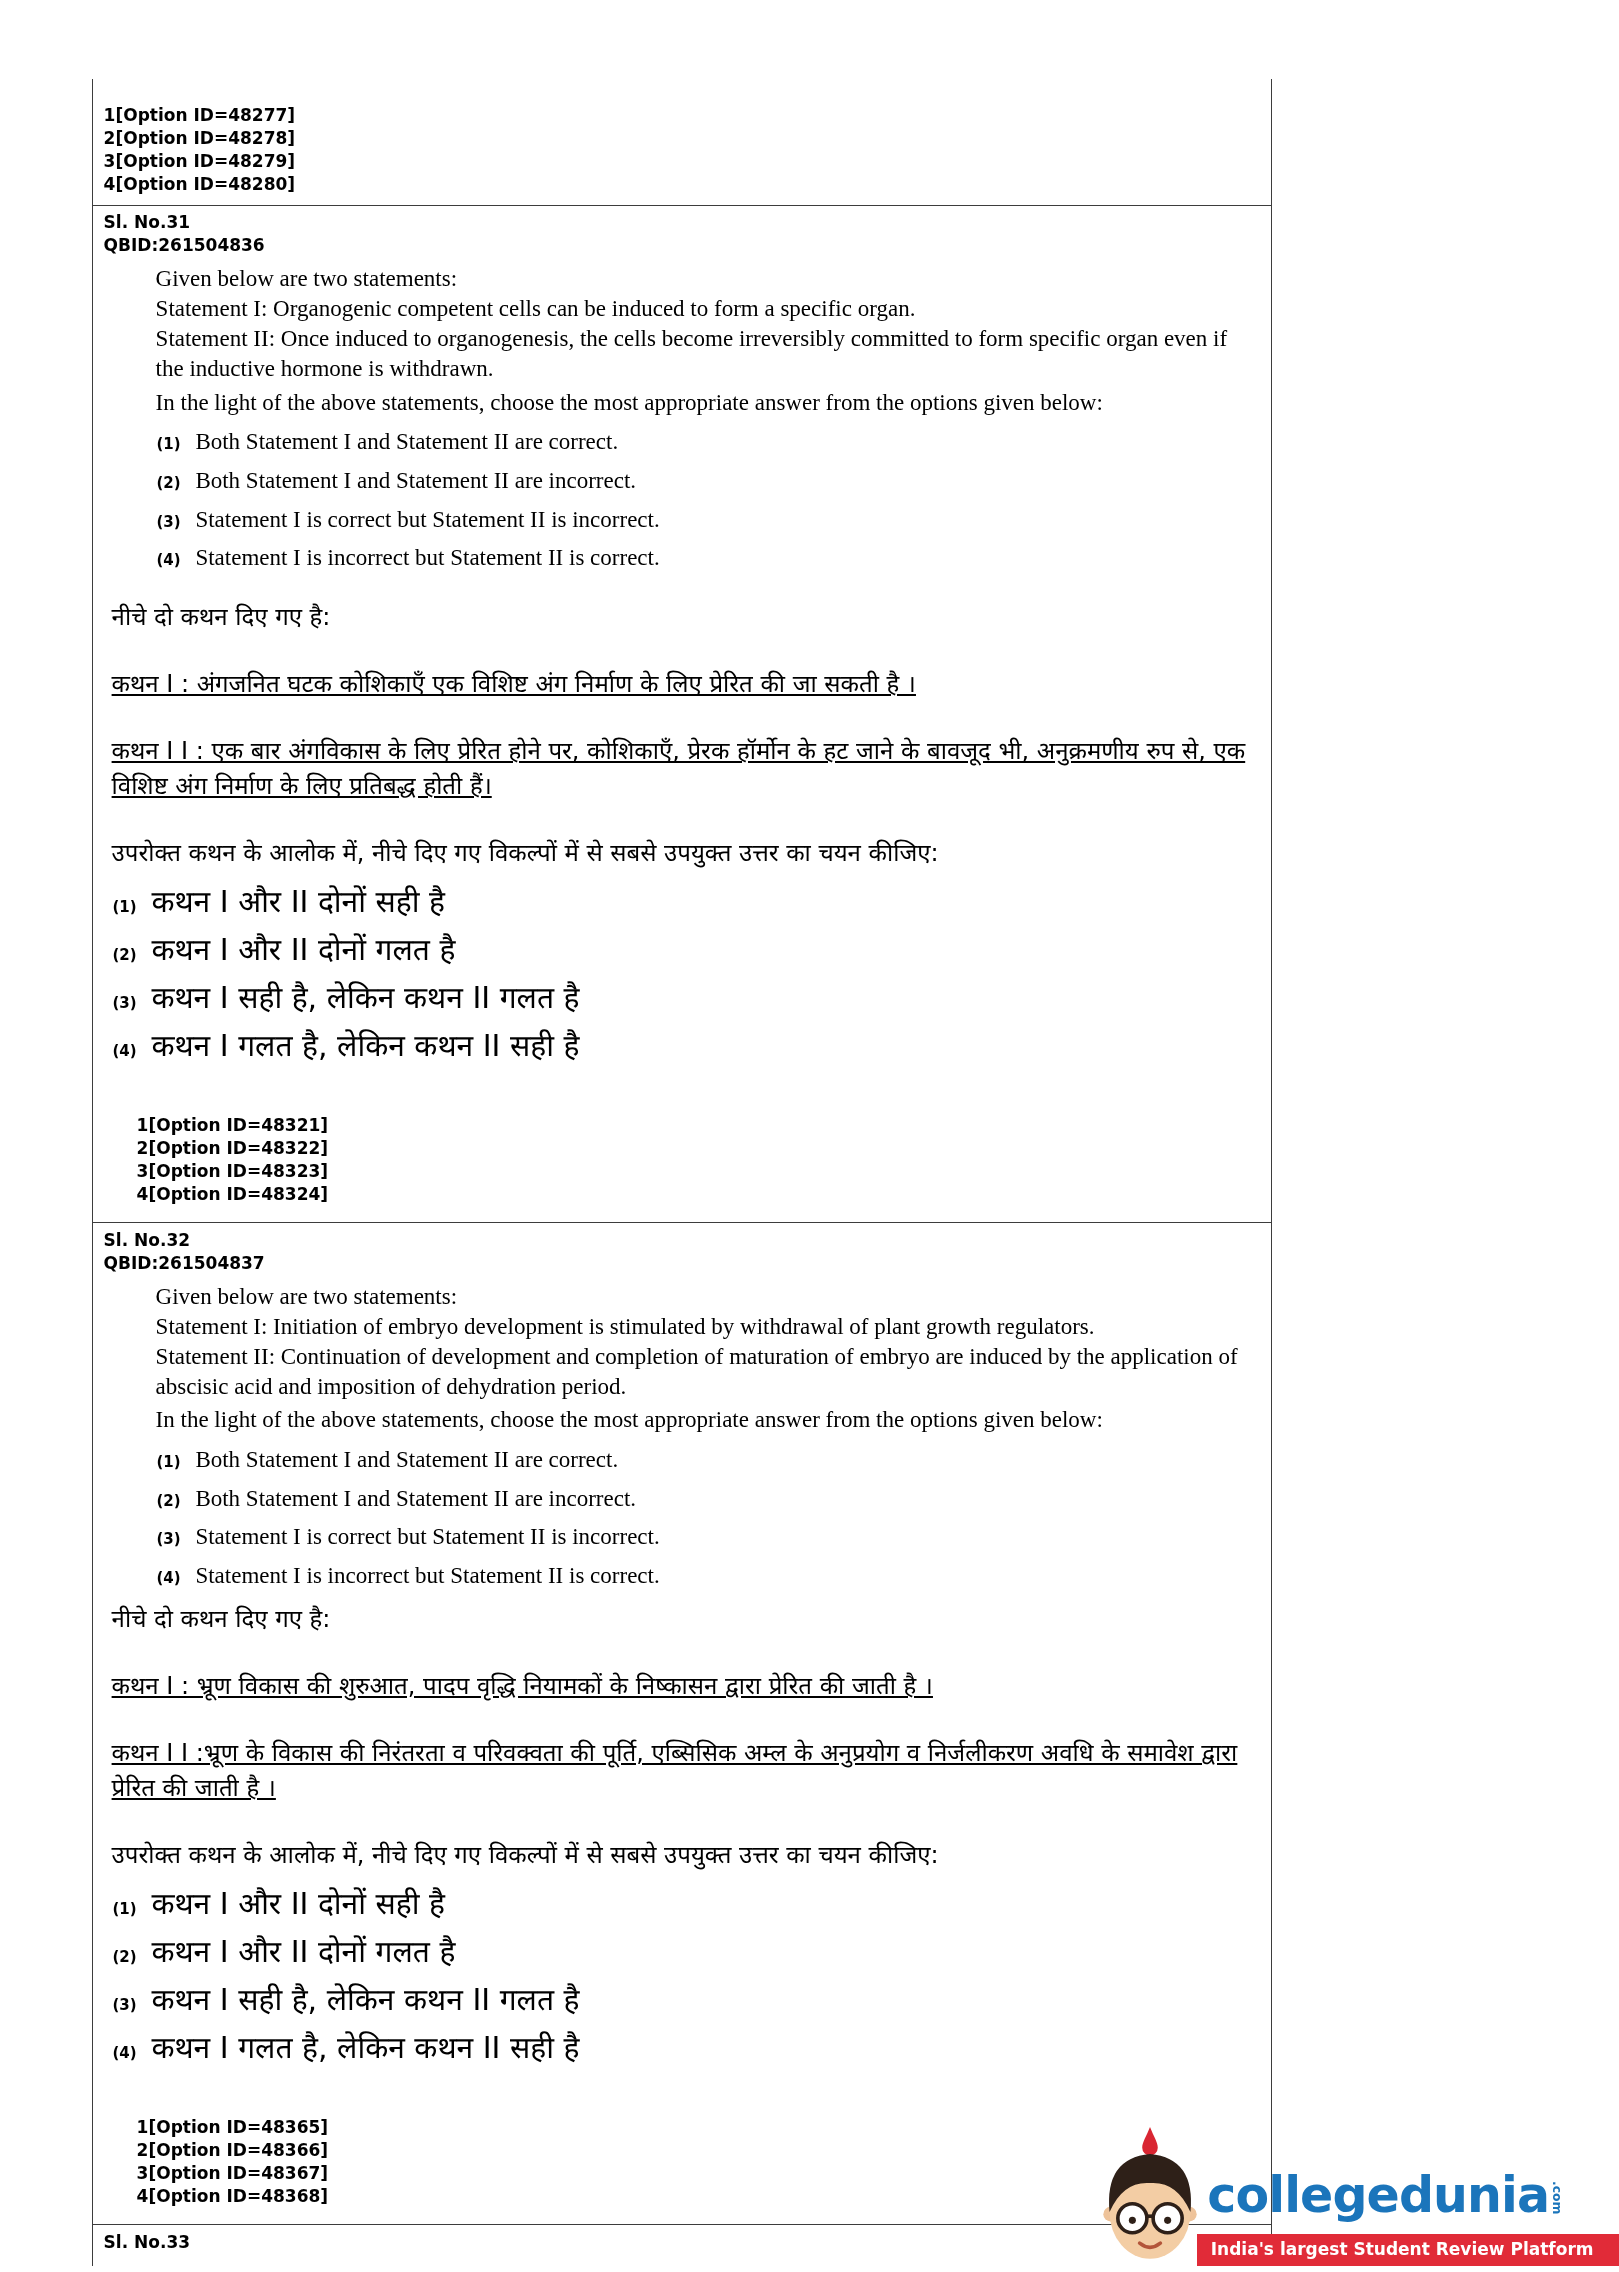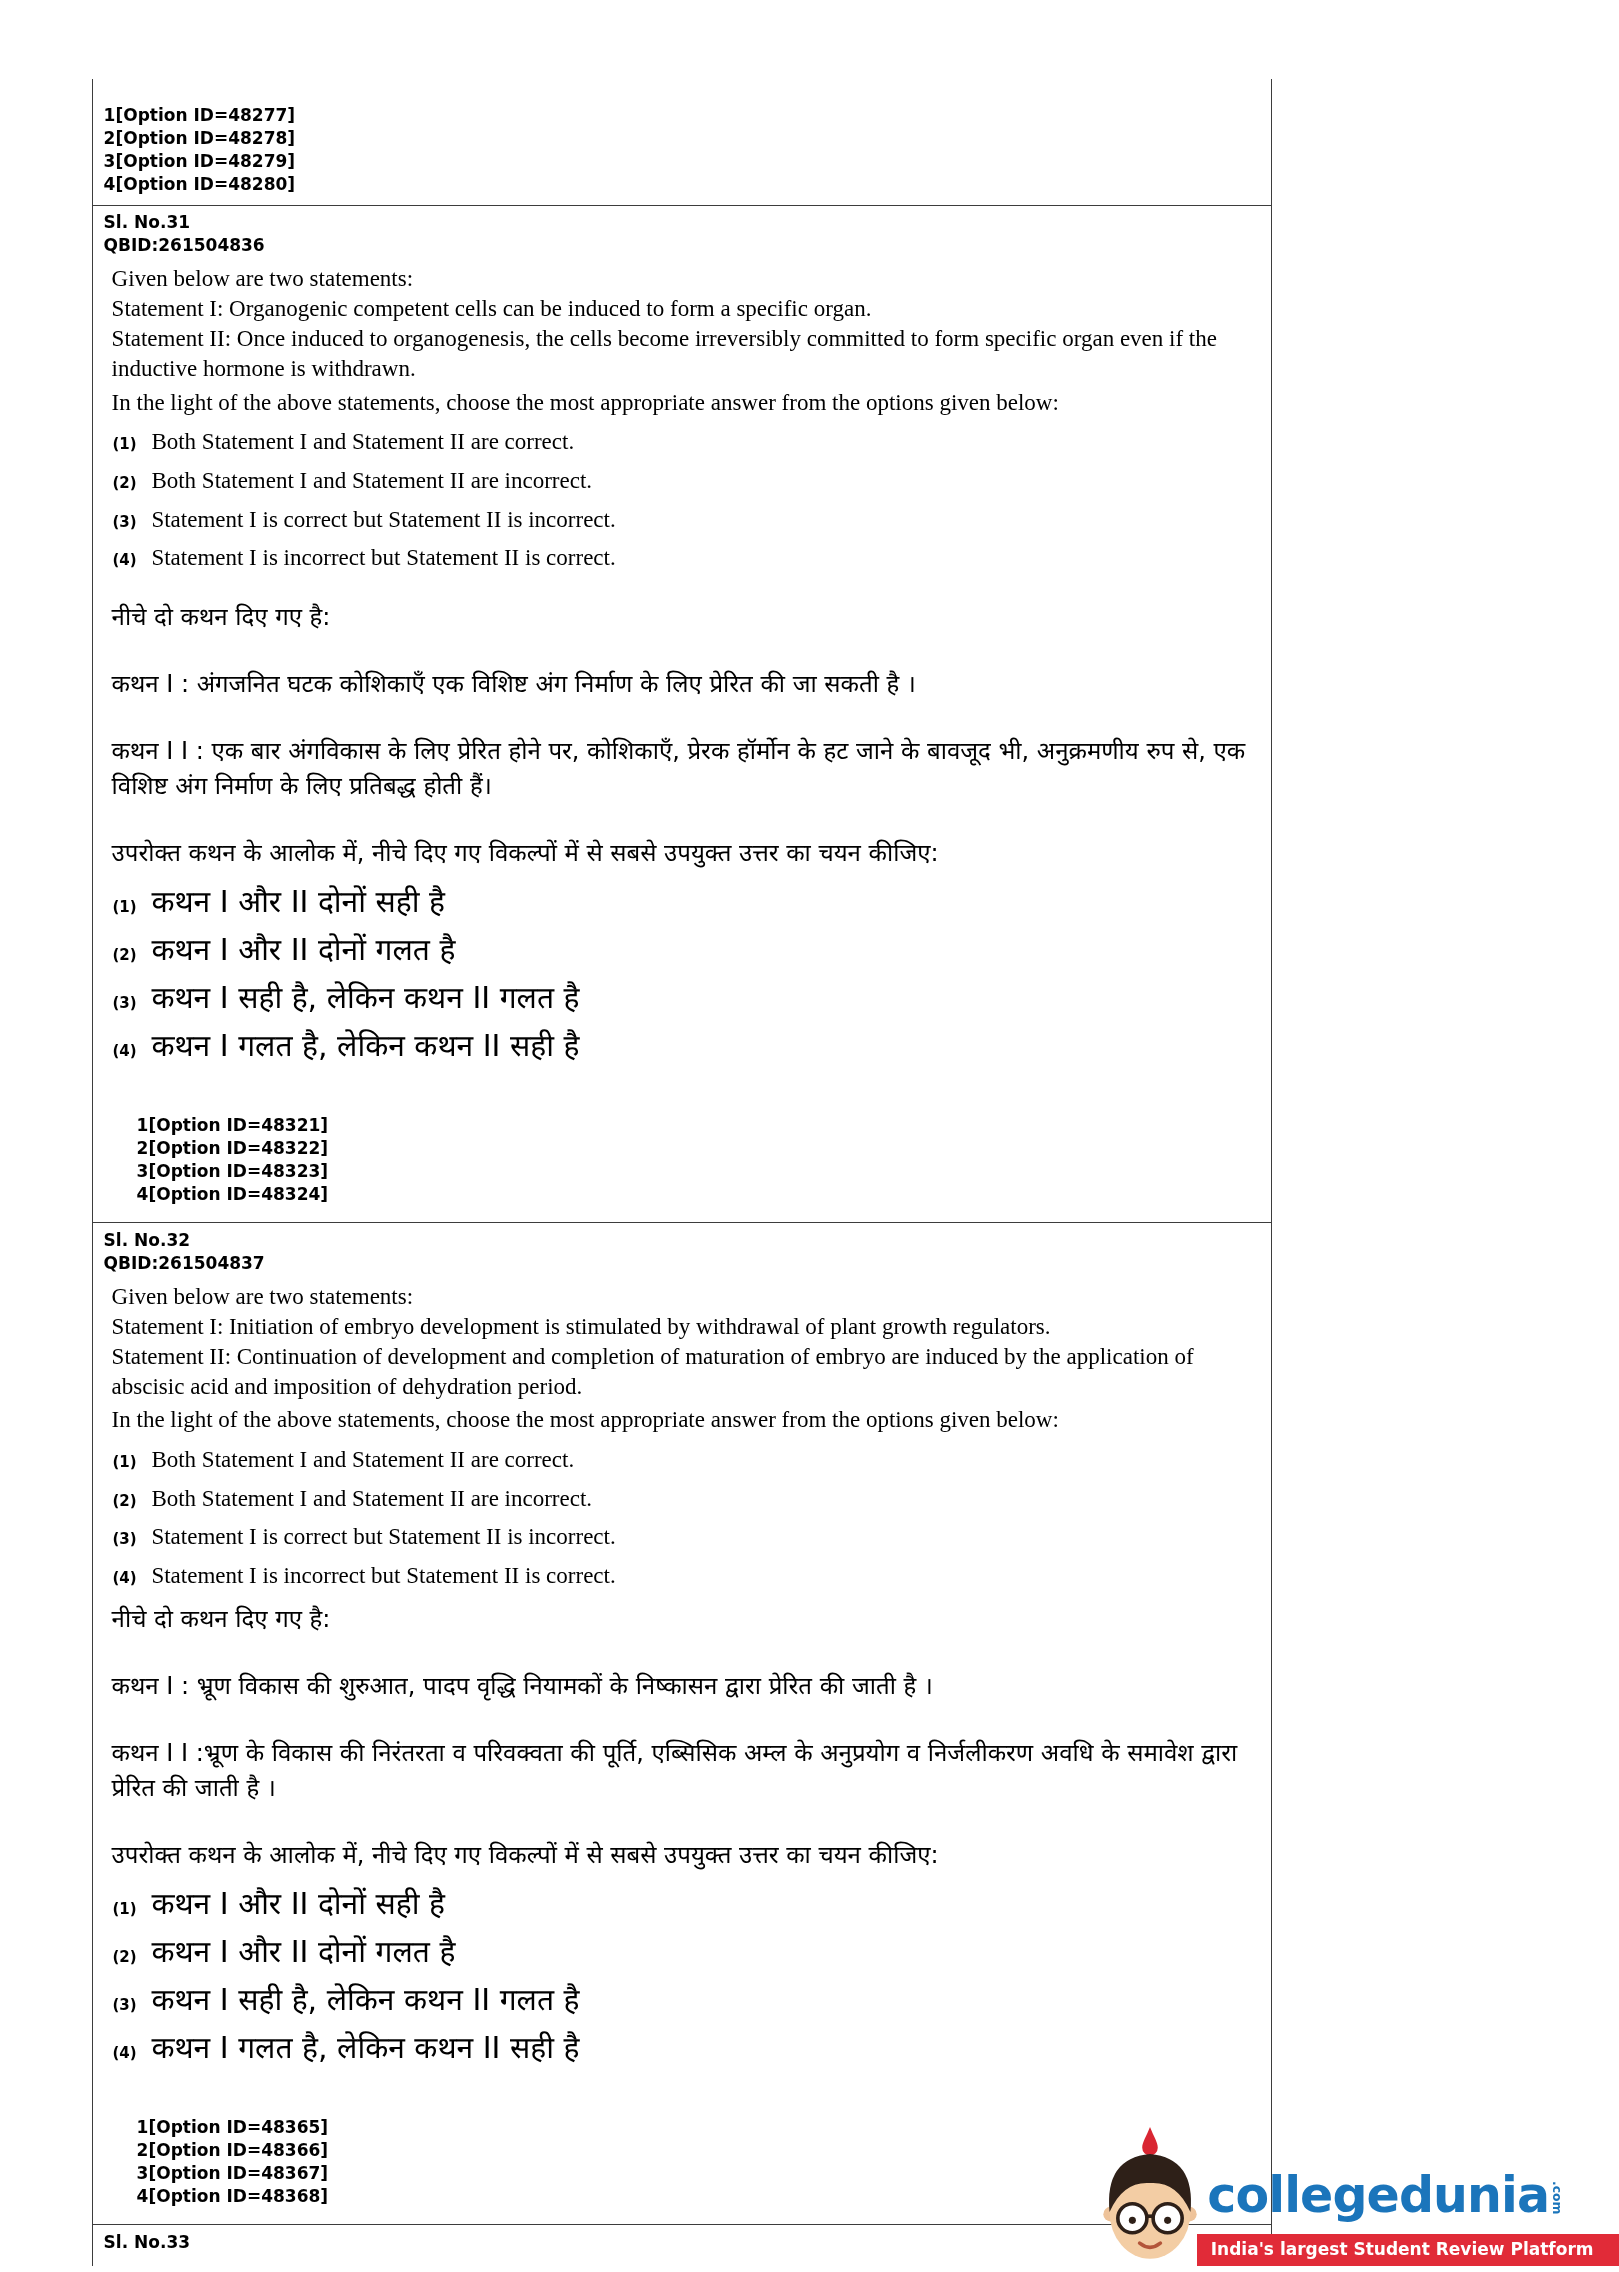--- a/index.html
+++ b/index.html
@@ -18,32 +18,32 @@
   .row { border-top:0.9px solid #3d3d3d; padding:5.3px 19.4px 16px 10.6px; }
   .row.top-row { border-top:none; padding-top:25px; padding-bottom:8.8px; }
   .meta {
     font-family:"DejaVu Sans",sans-serif;
     font-weight:bold; font-size:17px; line-height:23px;
   }
   .serif-line {
     font-family:"Liberation Serif","DejaVu Serif",serif;
     font-size:23px; line-height:30px; padding-left:8px;
   }
-  .en-block { margin-top:7px; }
+  .en-block { margin-top:7px;margin-left:44px; }
   .instr { margin-top:3.5px; }
   .opt-row { display:flex; align-items:baseline; margin:8px 0 0 8.8px; }
   .opt-row.en { margin-top:9.7px; }
   .opt-num { font-weight:bold; font-size:15px; flex:none; width:39px; }
   .opt-text-en {
     font-family:"Liberation Serif","DejaVu Serif",serif;
     font-size:23px; line-height:29px;
   }
   .hi { font-size:24px; line-height:35px; padding-left:8px; }
   .hi-intro { margin-top:28px; }
-  .hi-st { margin-top:32px; }
+  .hi-st { margin-top:32px;text-decoration:underline; }
   .hi-instr { margin-top:32px; }
   .hi-opts { margin-top:8.8px; }
   .opt-row.hi-opt { margin-top:14px; }
   .opt-text-hi { font-size:30px; line-height:34px; }
   .oid-block { margin-top:51px;margin-left:33px; }
   .row.last-row { padding-bottom:12.4px; }
 
   
   .logo {
     position:absolute; right:0; bottom:7px;

